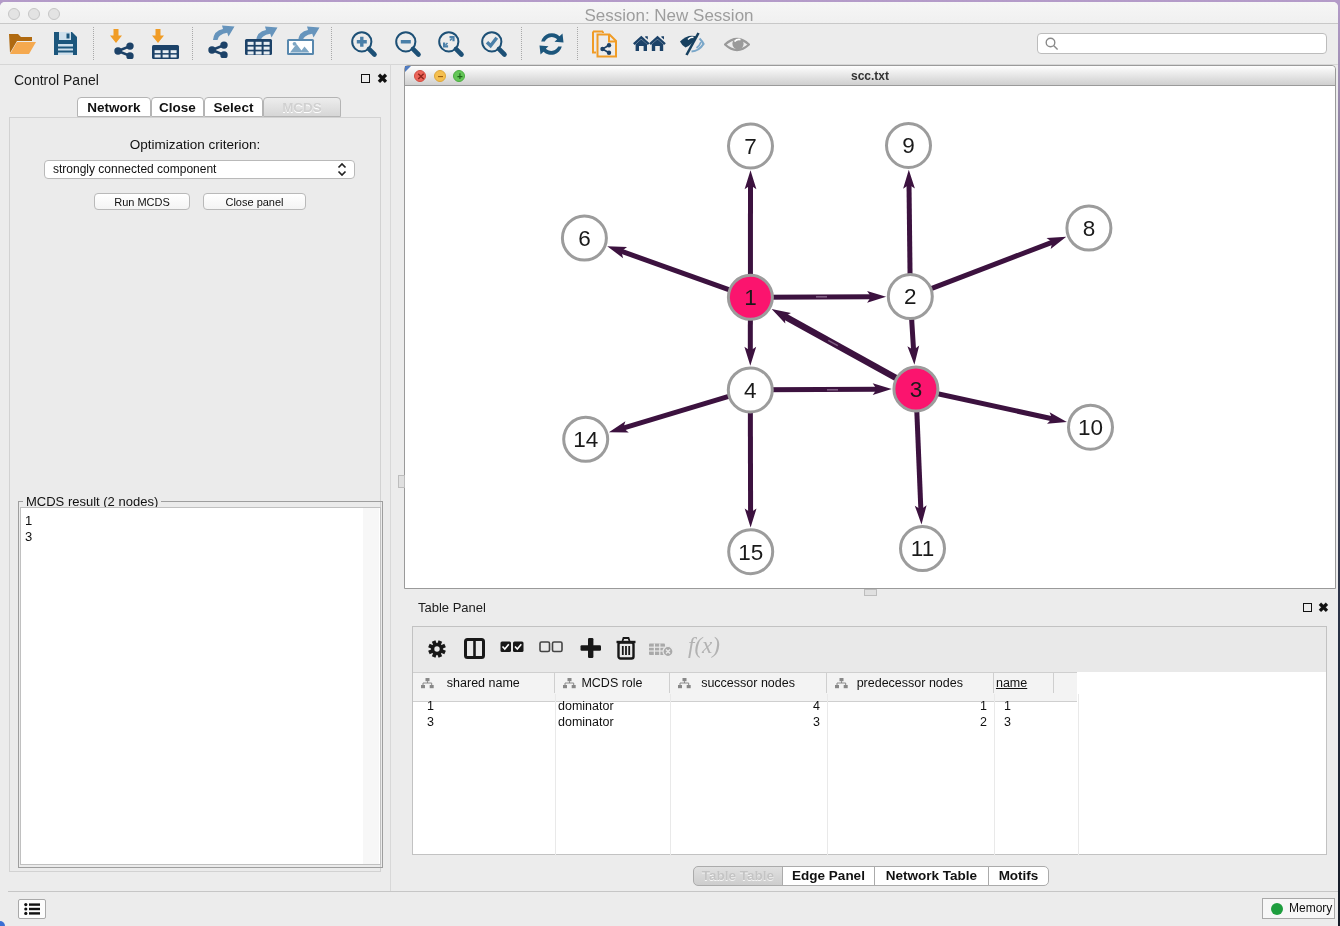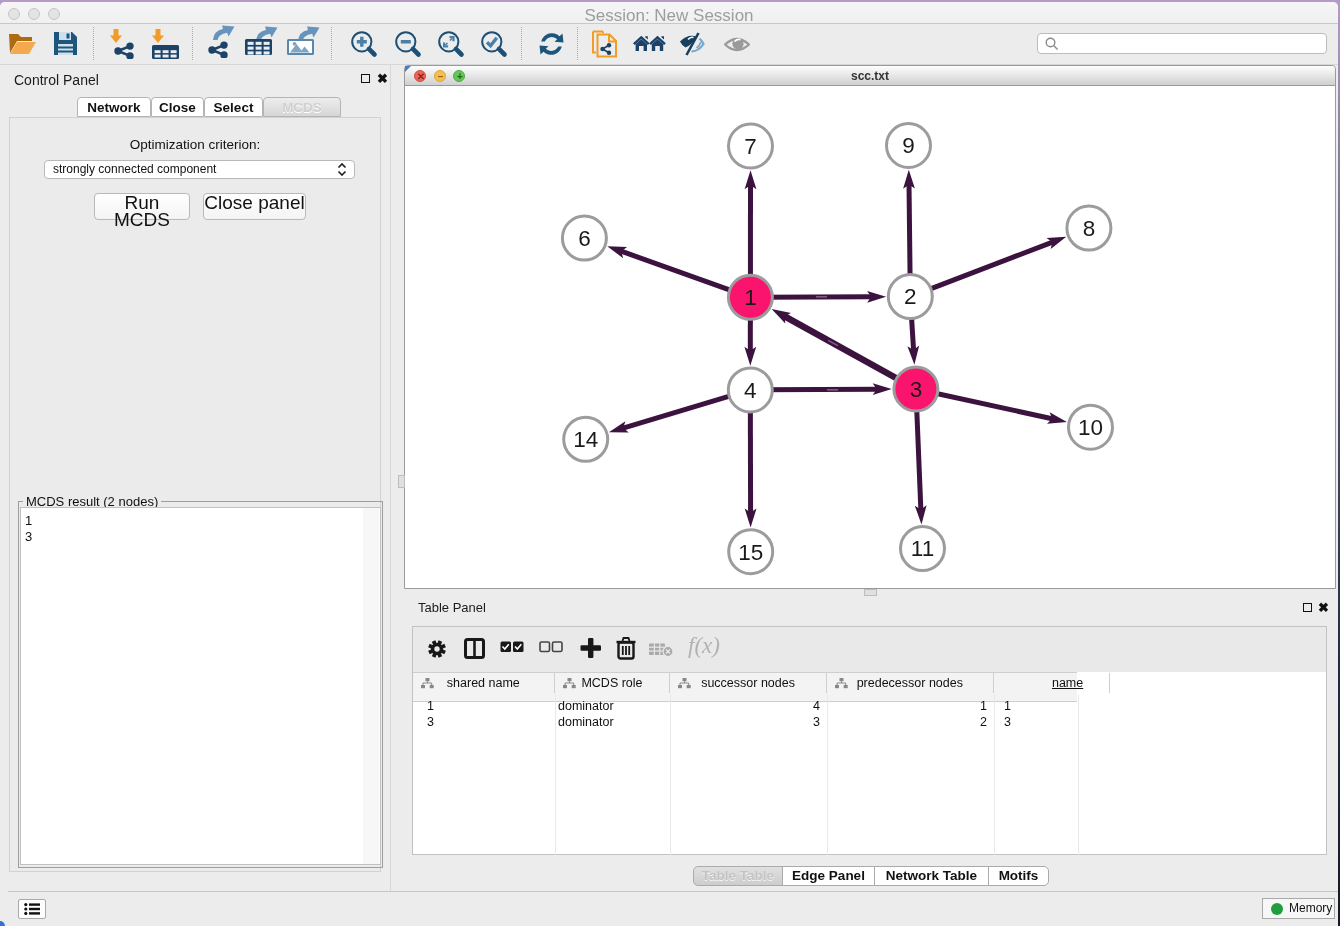--- a/index.html
+++ b/index.html
@@ -32,22 +32,22 @@
   border-radius:4px 4px 0 0; font-size:13.5px; font-weight:bold; color:#111; text-align:center; line-height:19px; }
 .tab.sel { background:linear-gradient(#ededed,#d6d6d6); color:#d0d0d0;
   text-shadow:0 1px 0 #ffffff; }
 .cp-box { position:absolute; left:9px; top:117px; width:372px; height:755px;
   border:1px solid #d2d2d2; background:#ebebeb; }
 .opt-label { position:absolute; left:0; top:137px; width:390px; text-align:center;
   font-size:13.5px; color:#111; }
 .combo { position:absolute; left:44px; top:160px; width:311px; height:19px;
   background:#fff; border:1px solid #b9b9b9; border-radius:4px;
   font-size:12px; color:#111; line-height:17px; padding-left:8px; }
-.btn { position:absolute; height:27px; background:linear-gradient(#ffffff,#f4f4f4);
-  border:1px solid #b9b9b9; border-radius:4px; font-size:19px; color:#111;
+.btn { position:absolute; height:17px; background:linear-gradient(#ffffff,#f4f4f4);
+  border:1px solid #b9b9b9; border-radius:4px; font-size:11px; color:#111;
   text-align:center; line-height:17px; }
 .fieldset { position:absolute; left:18px; top:501px; width:365px; height:367px;
   border:1px solid #9e9e9e; }
 .fieldset-legend { position:absolute; left:23px; top:494px; background:#ebebeb;
   padding:0 3px; font-size:13px; color:#111; }
 .resultbox { position:absolute; left:20px; top:507px; width:361px; height:358px;
   background:#fff; border:1px solid #c0c0c0; font-size:13px; color:#111; line-height:15.5px;
   padding:5px 0 0 4px; }
 .res-scroll { position:absolute; left:363px; top:508px; width:16px; height:356px;
   background:#f7f7f7; }
@@ -456,21 +456,21 @@
           <div class="th" style="left:413.8px; width:167.0px;"><svg width="13" height="11" viewBox="0 0 13 11" style="position:absolute; left:8; top:5px;">
               <g fill="#888">
 <rect x="4.5" y="0" width="4" height="3.2"></rect>
                 <rect x="0" y="7" width="4" height="3.2"></rect>
                 <rect x="8.7" y="7" width="4" height="3.2"></rect>
               </g>
 <g stroke="#888" stroke-width="1" fill="none">
                 <path d="M6.5 3.2 L6.5 5 M2 7 L2 5 L10.7 5 L10.7 7"></path>
               </g>
             </svg>predecessor nodes</div>
-          <div class="th" style="left:613px; width:84.2px;text-decoration:underline;">name</div>
+          <div class="th" style="left:557px; width:84.2px;text-decoration:underline;">name</div>
         </div>
     <div id="tbody">
           <div class="tbody-line" style="left:141.6px; top:67px; height:162px;"></div>
           <div class="tbody-line" style="left:257.4px; top:67px; height:162px;"></div>
           <div class="tbody-line" style="left:413.8px; top:67px; height:162px;"></div>
           <div class="tbody-line" style="left:580.8px; top:67px; height:162px;"></div>
           <div class="tbody-line" style="left:665.0px; top:67px; height:162px;"></div>
 <div class="td" style="left:14px; top:71px;">1</div>
 <div class="td" style="left:145px; top:71px;">dominator</div>
 <div class="td" style="left:257px; top:71px; width:150px; text-align:right;">4</div>

